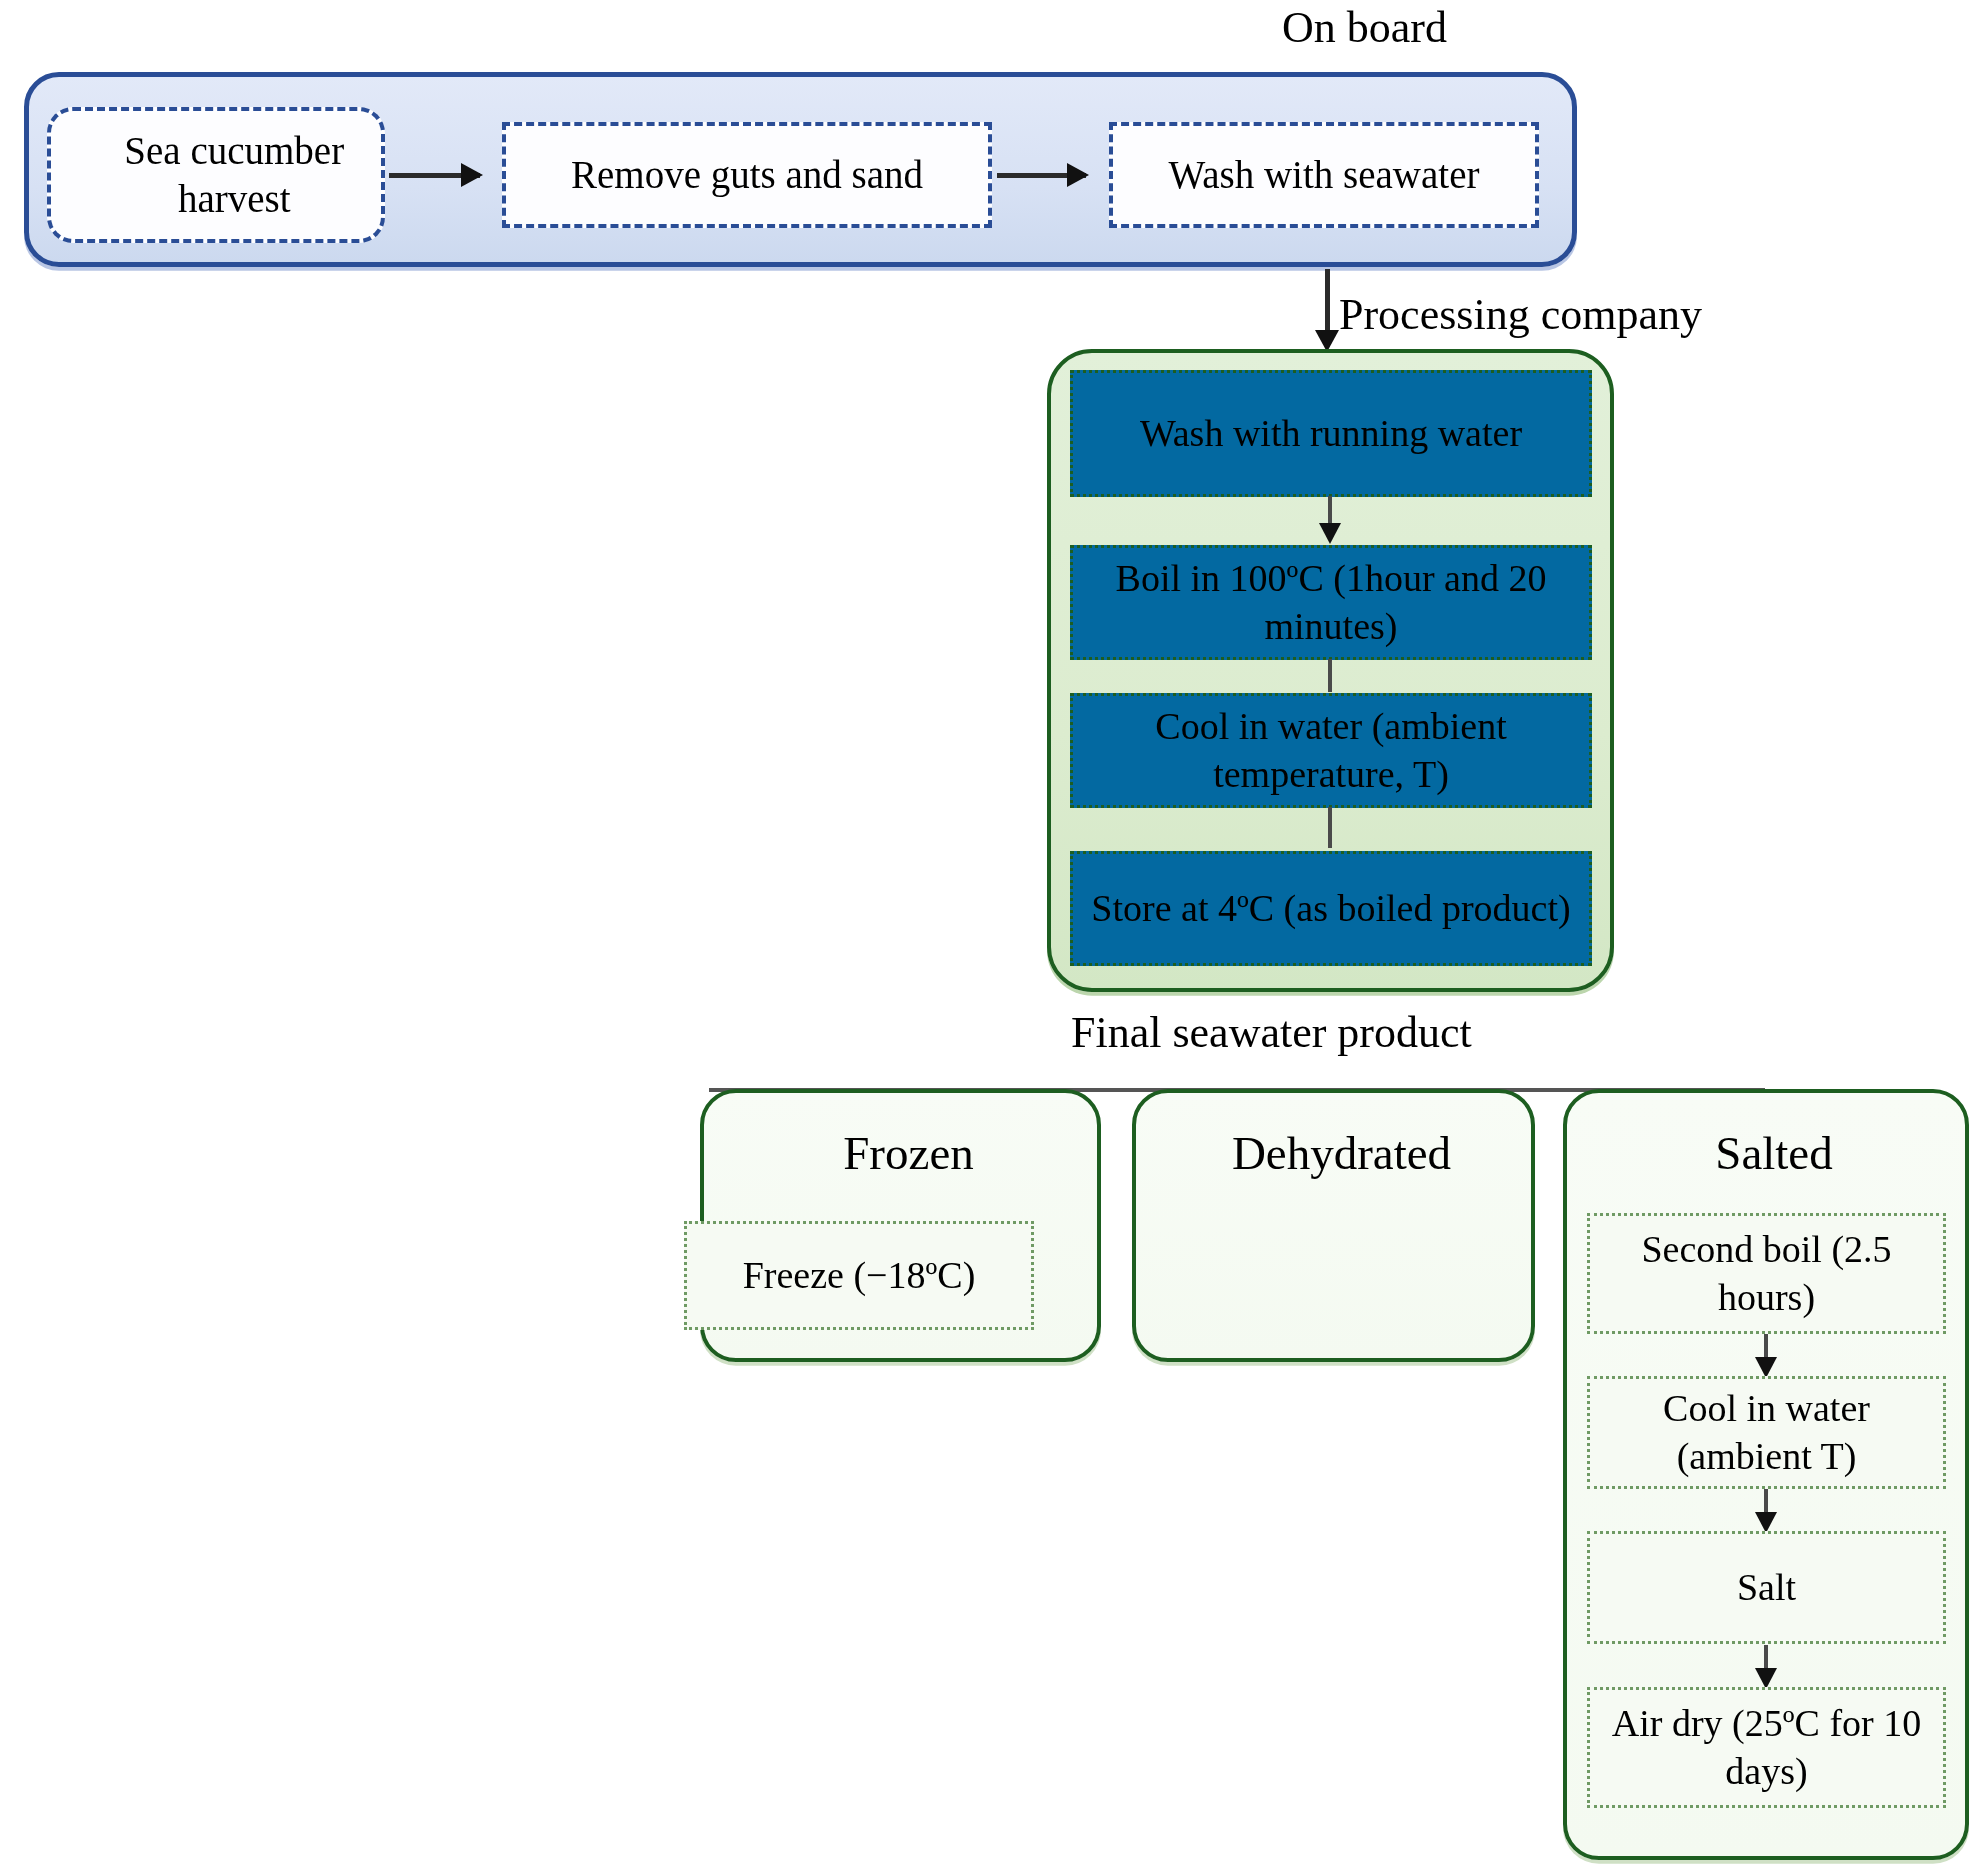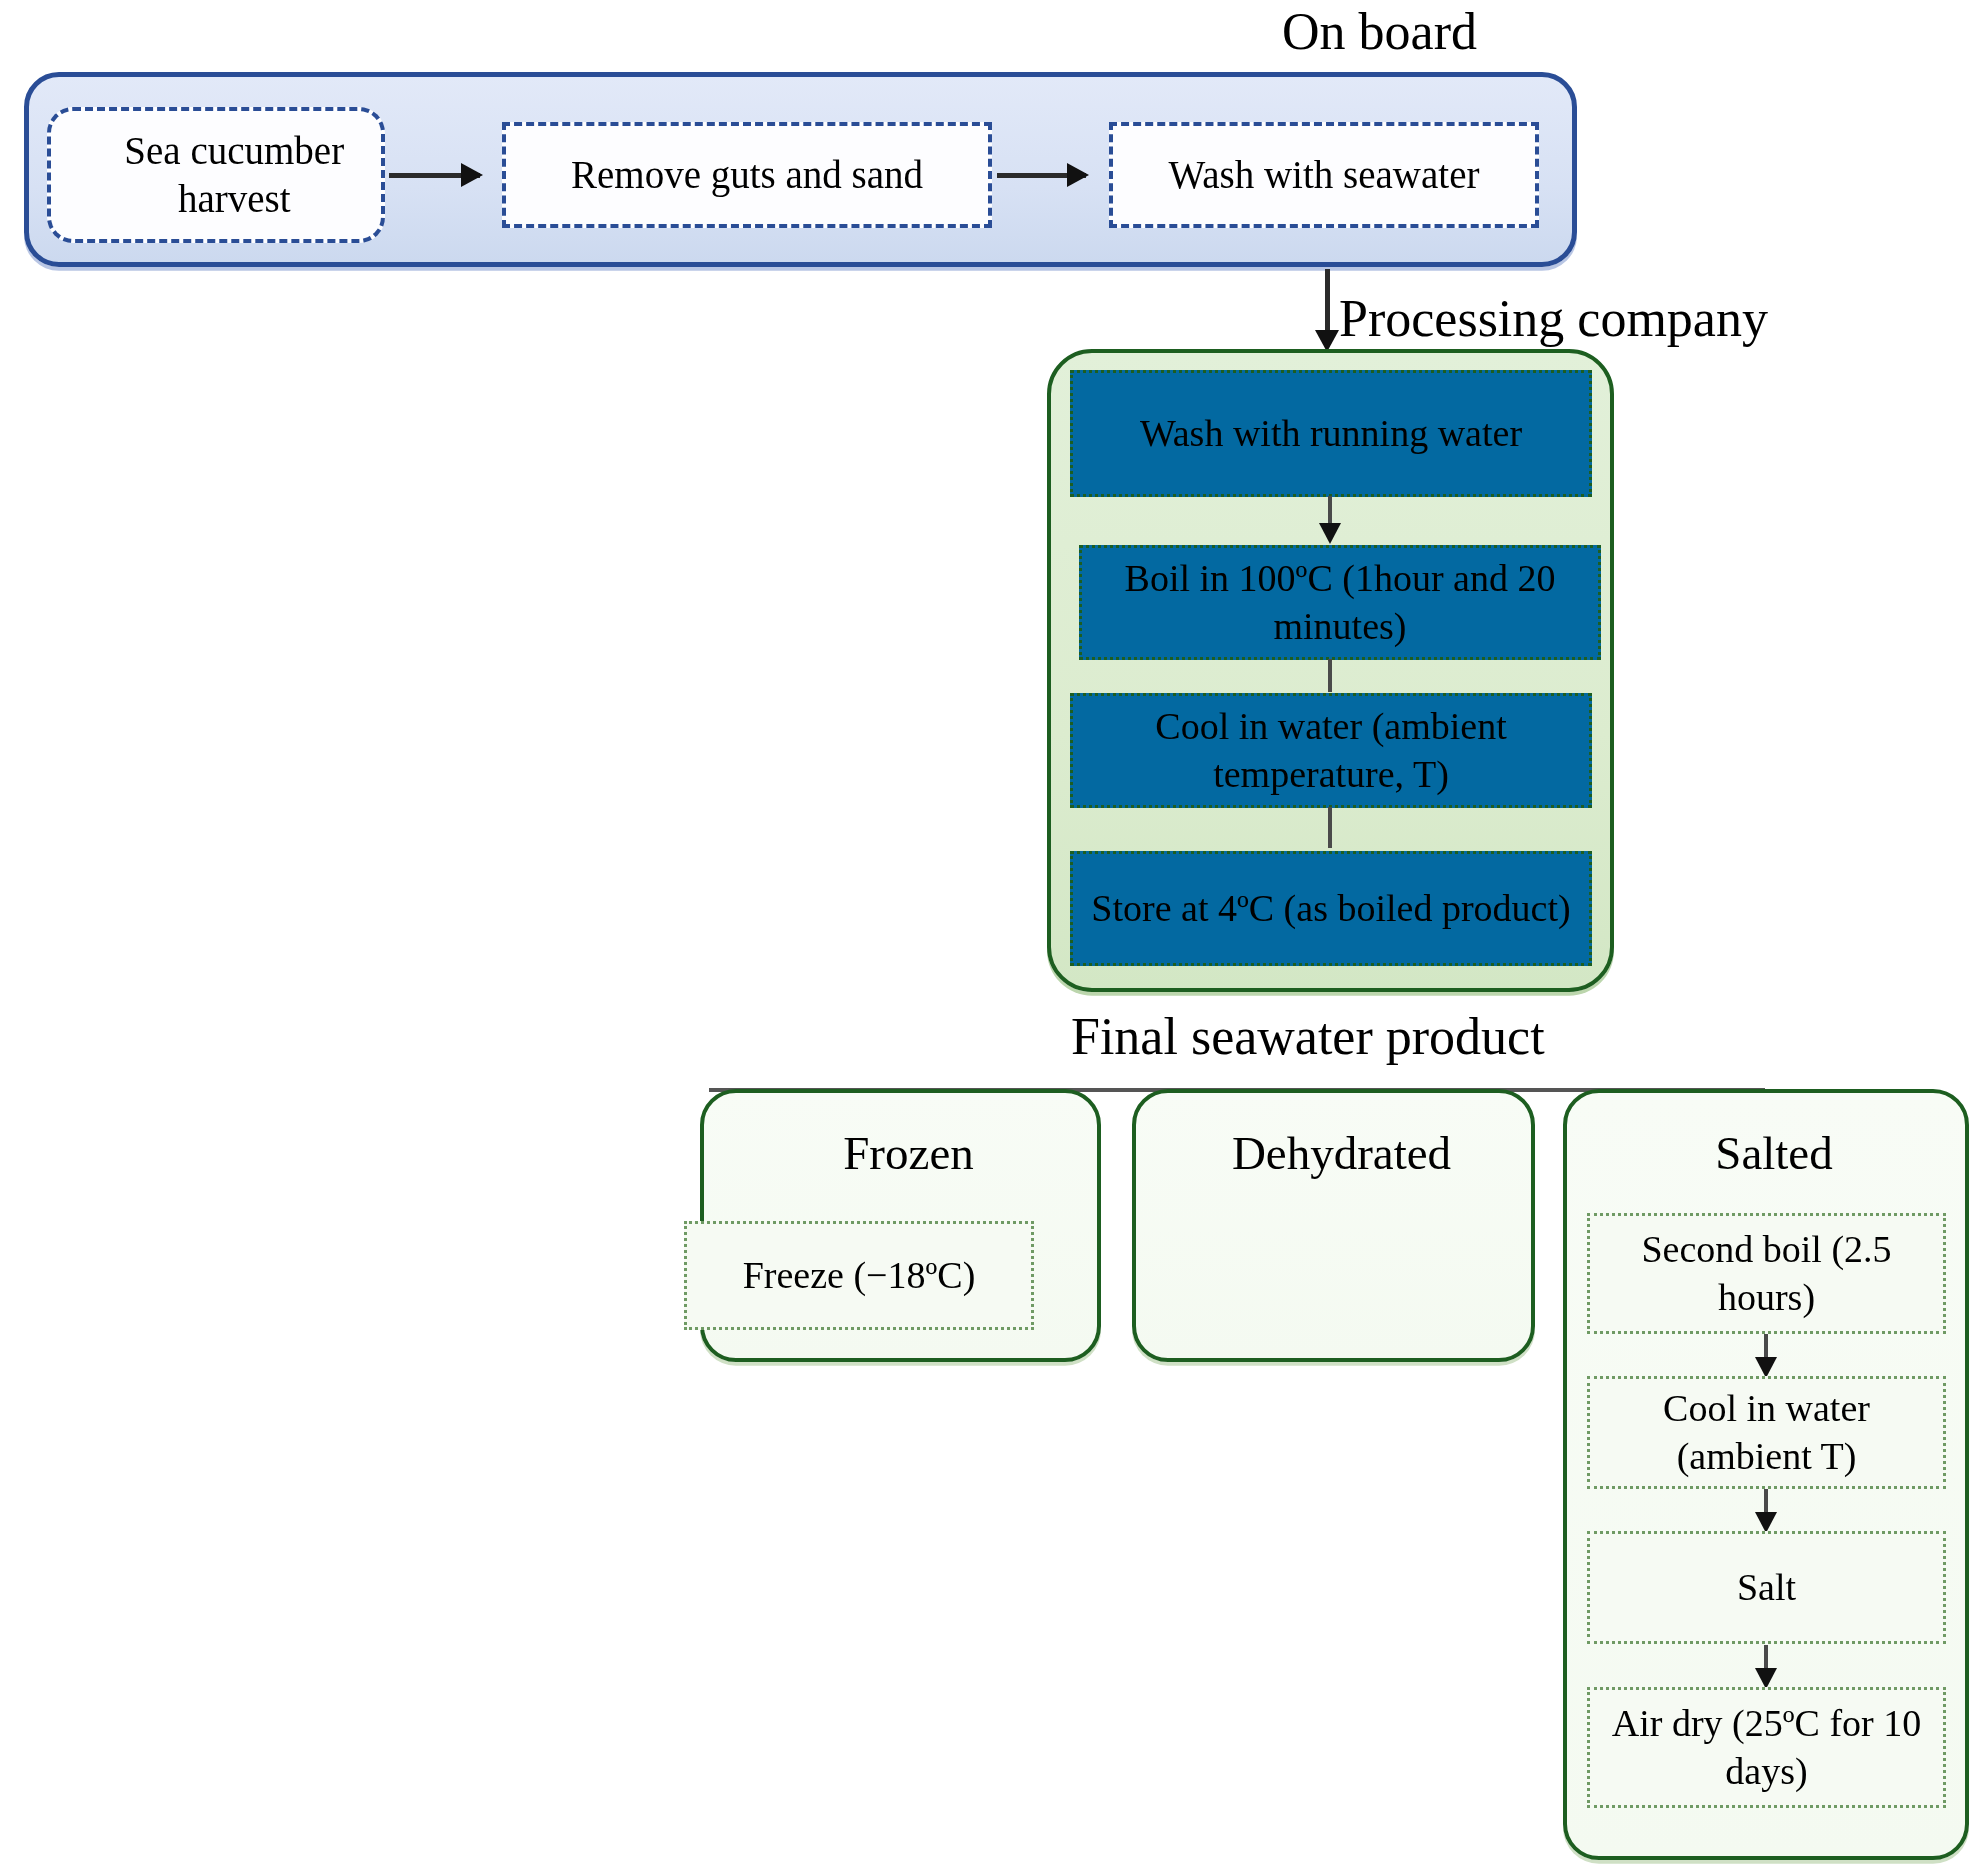--- a/index.html
+++ b/index.html
@@ -20,21 +20,21 @@
     position: absolute;
     left: 0; top: 0;
     width: 1975px;
     height: 1872px;
   }
 
   
   .caption {
     position: absolute;
     font-family: "Liberation Serif", "DejaVu Serif", serif;
-    font-size: 52px;
+    font-size: 44px;
     line-height: 1;
     white-space: nowrap;
     color: #000;
   }
   #caption-onboard   { left: 1282px; top: 6px;  }
   #caption-processing{ left: 1339px; top: 293px; }
   #caption-final     { left: 1071px; top: 1011px; }
 
   
   #onboard-container {
@@ -123,21 +123,21 @@
     background: #0369a1;
     display: flex;
     align-items: center;
     justify-content: center;
     text-align: center;
     font-size: 38px;
     line-height: 1.26;
     padding: 1.5px 6px;
   }
   #box-wash-running { left: 1070px; top: 370px;  width: 522px; height: 127px; }
-  #box-boil         { left: 1070px; top: 545px;  width: 522px; height: 115px; margin-left: 9px; }
+  #box-boil         { left: 1070px; top: 545px;  width: 522px; height: 115px; }
   #box-cool         { left: 1070px; top: 693px;  width: 522px; height: 115px; }
   #box-store        { left: 1070px; top: 851px; width: 522px; height: 115px; }
 
   .v-link {
     position: absolute;
     width: 3.8px;
     background: #4a4a4a;
   }
   .v-link.arrowed::after {
     content: "";

